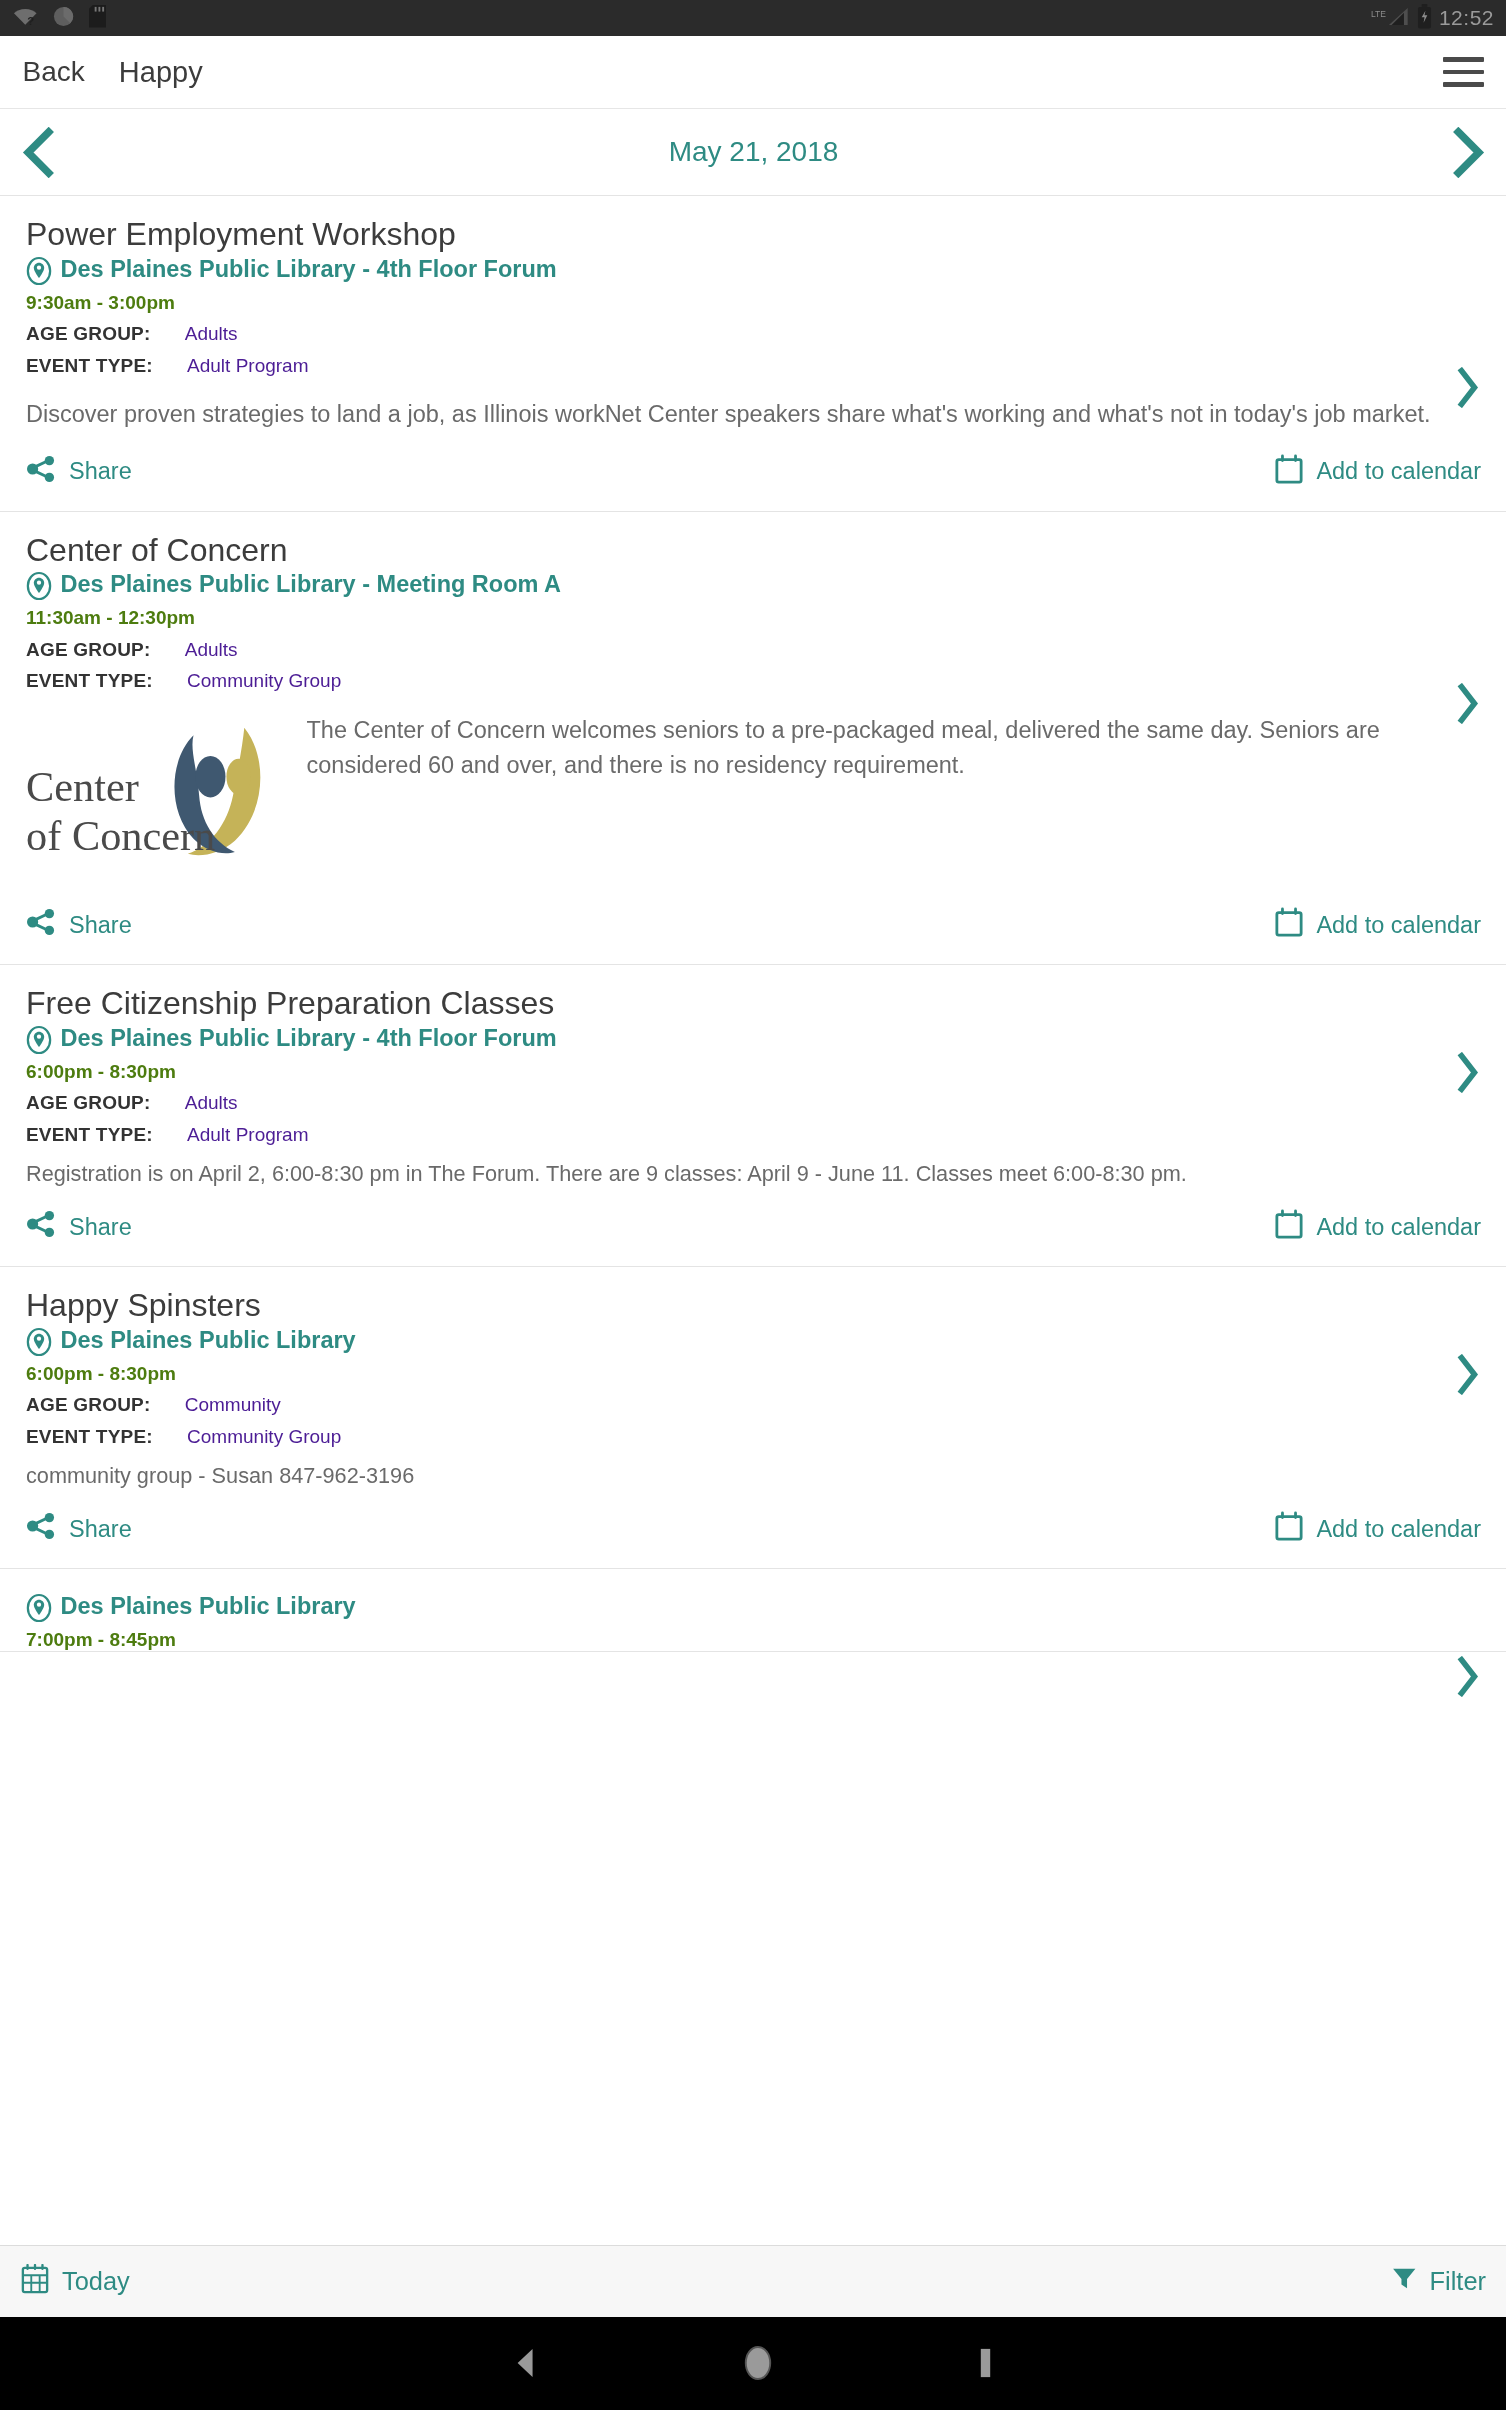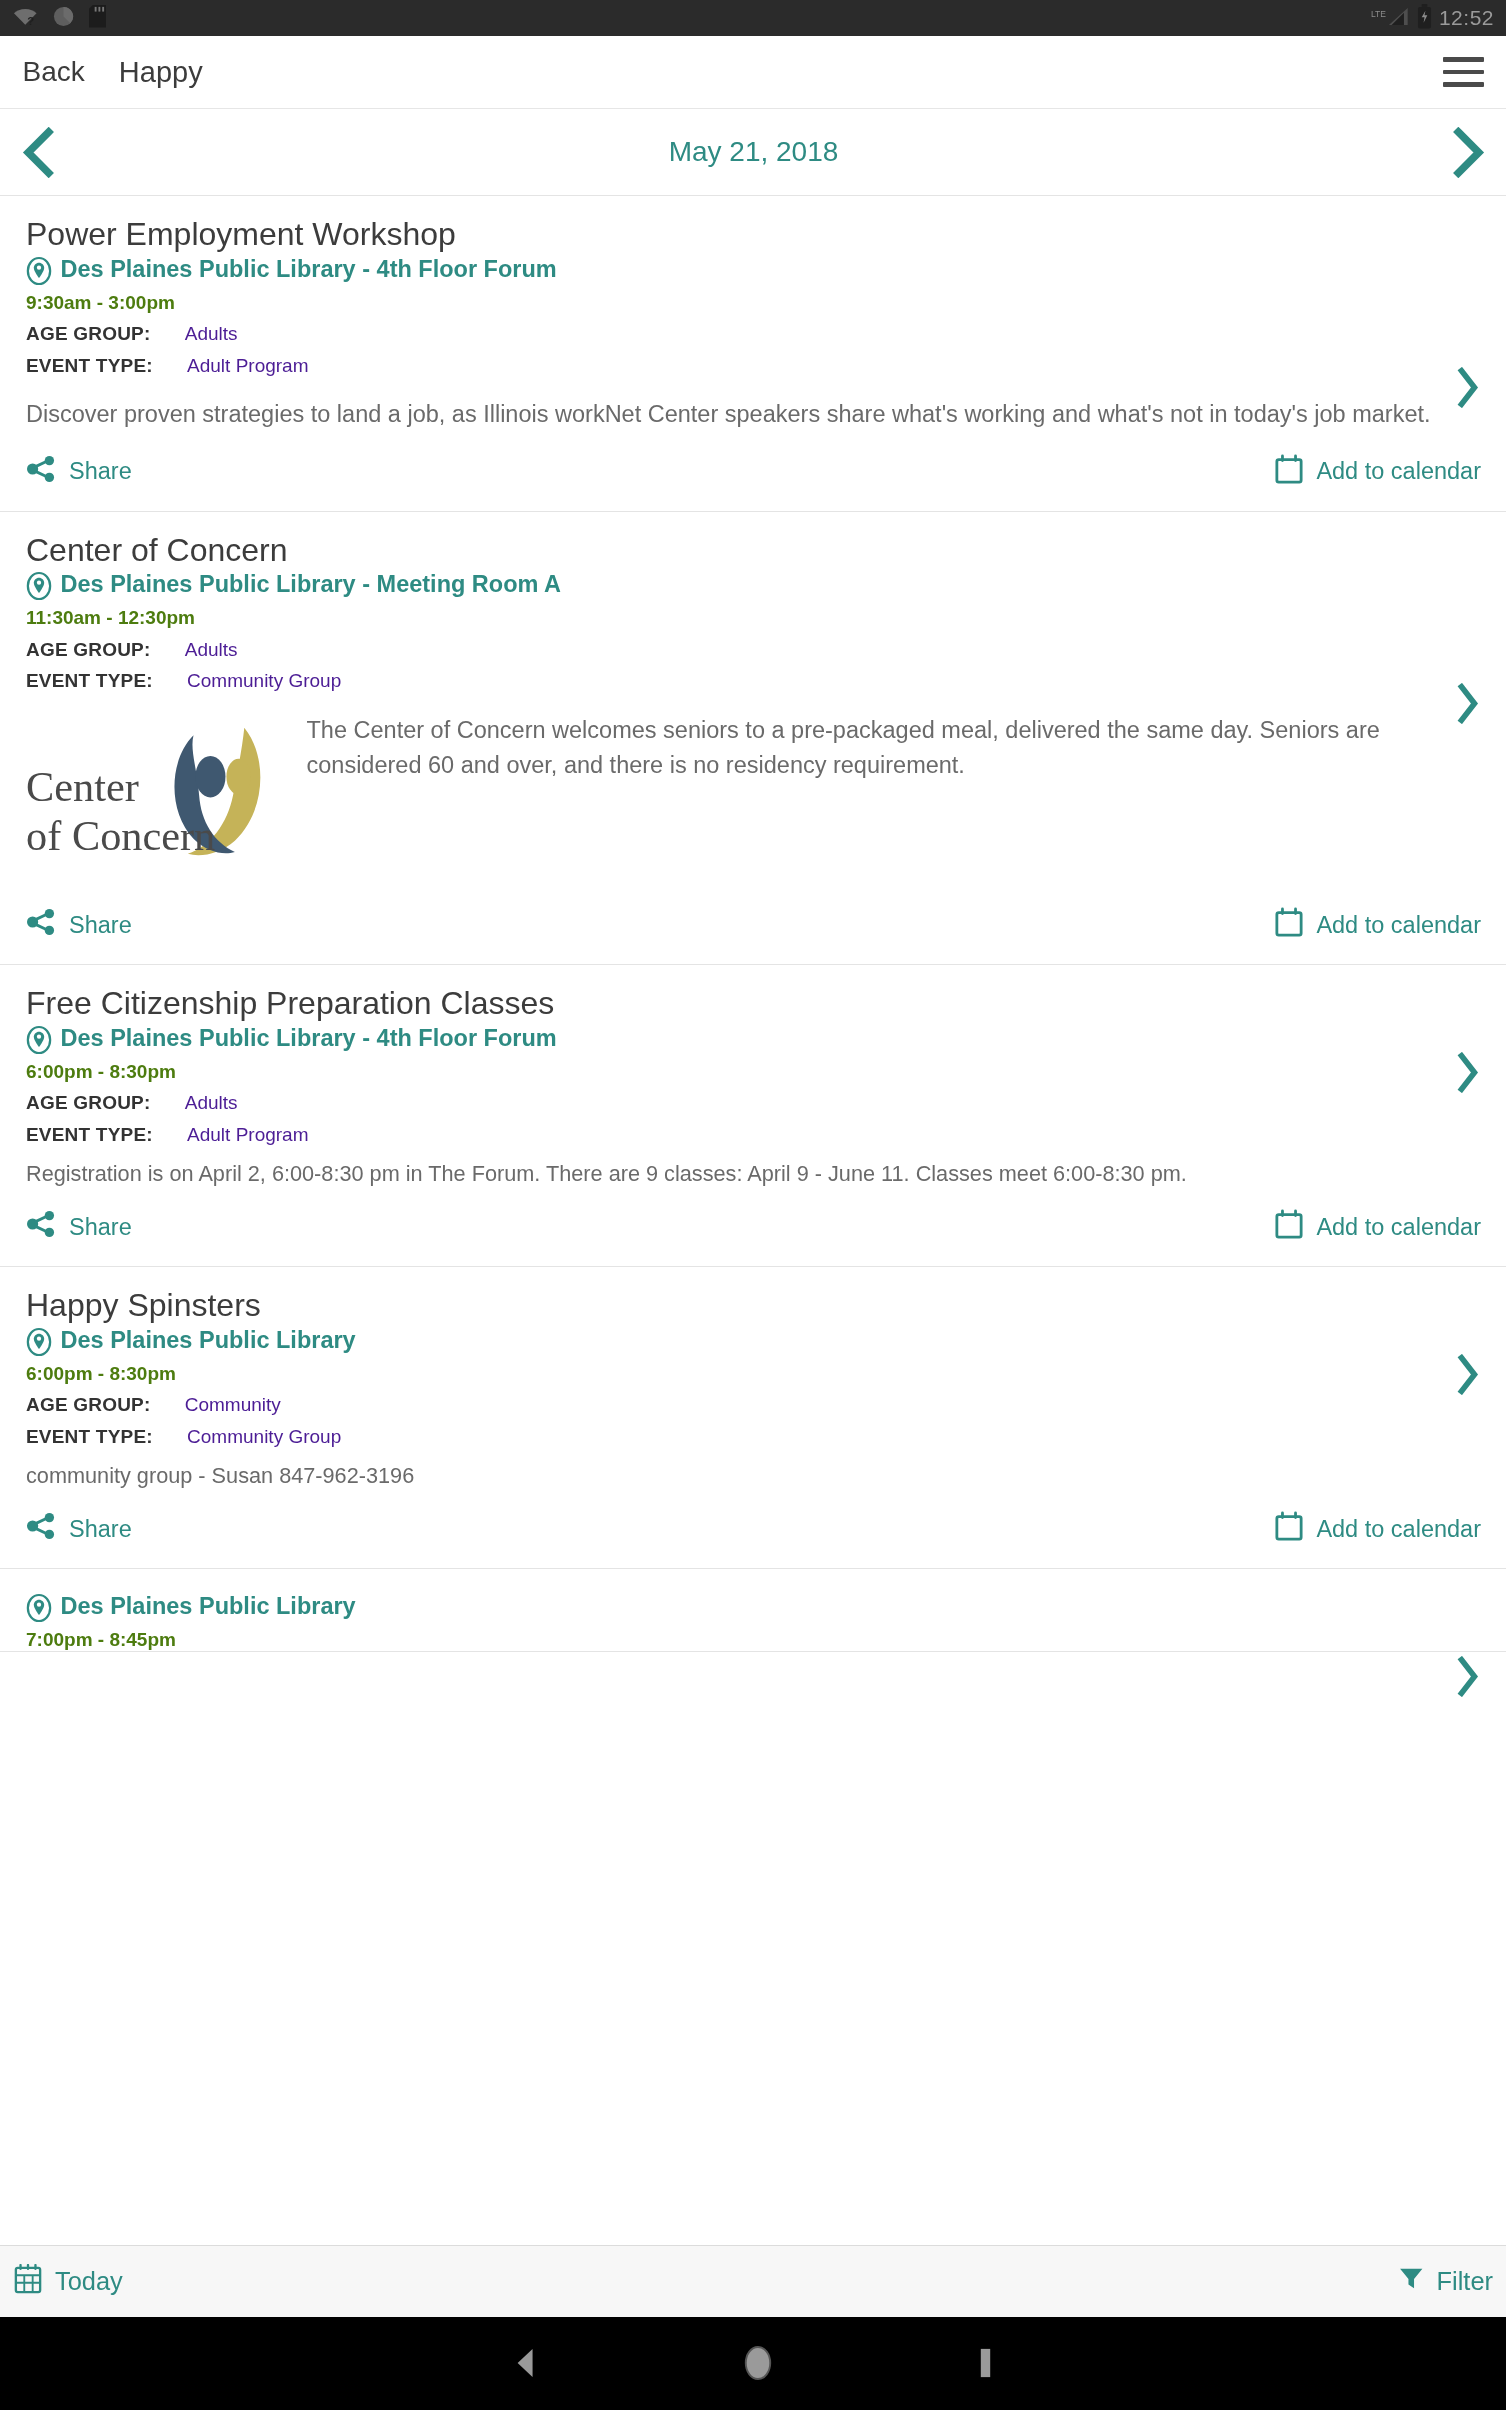--- a/index.html
+++ b/index.html
@@ -67,21 +67,21 @@
   .actions { display: flex; align-items: center; padding: 21px 0 21px 0; }
   .action { display: flex; align-items: center; gap: 13px; color: #2e8b83; font-size: 23.5px; }
   .action.right { margin-left: auto; }
 
   .row-chevron { position: absolute; right: 26px; color: #2e8b83; }
 
   
   .bottombar {
     height: 72px; flex: 0 0 72px; background: #f7f7f7;
     border-top: 0.9px solid #dcdcdc;
-    display: flex; align-items: center; padding: 0 14px;
+    display: flex; align-items: center; padding: 0 21px;
   }
   .bb-item { display: flex; align-items: center; gap: 13px; color: #2e8b83; font-size: 25.4px; }
   .bb-item.right { margin-left: auto; }
 
   
   .navbar {
     height: 94px; flex: 0 0 94px; background: #000;
     display: flex; align-items: center; justify-content: center; gap: 202px;
   }
 

